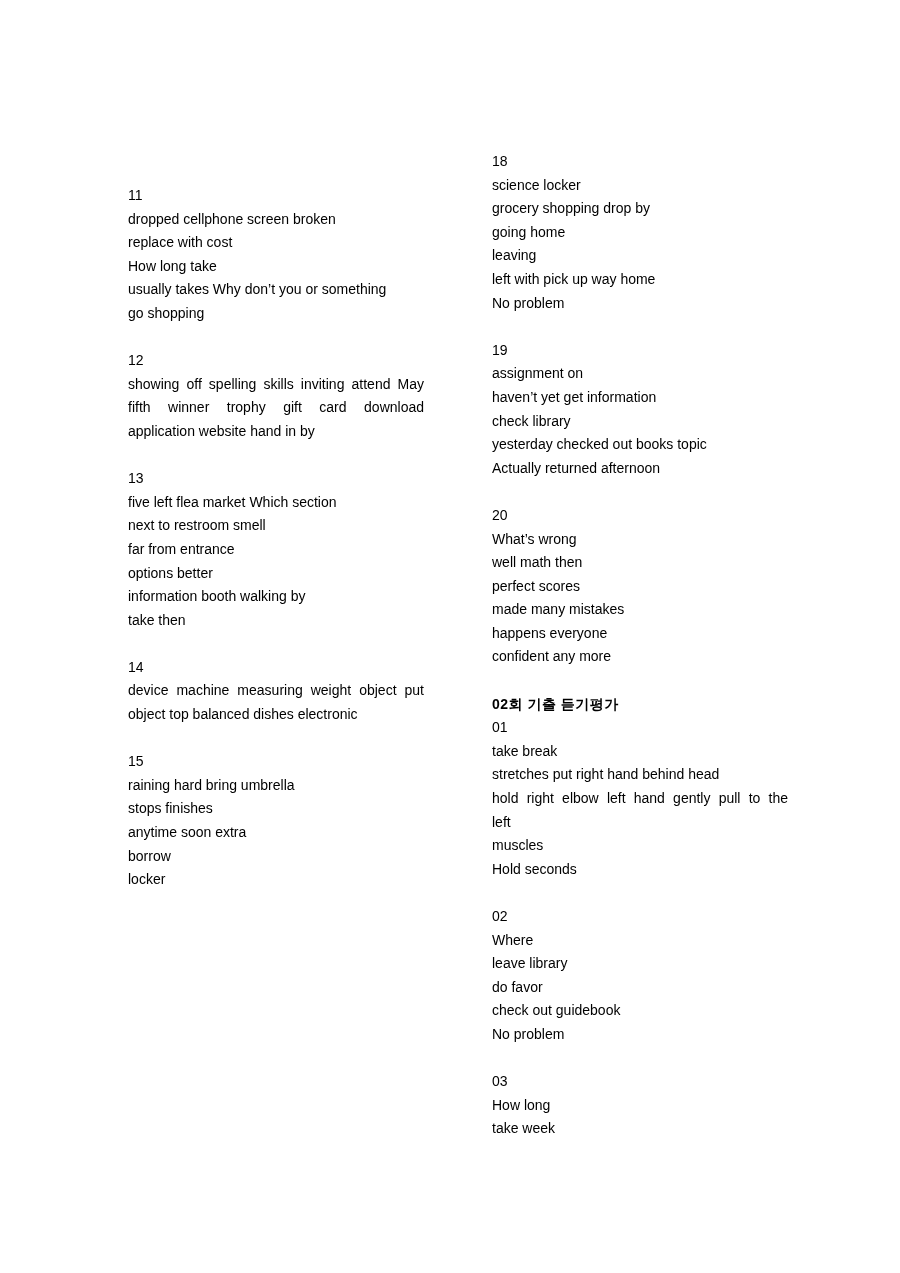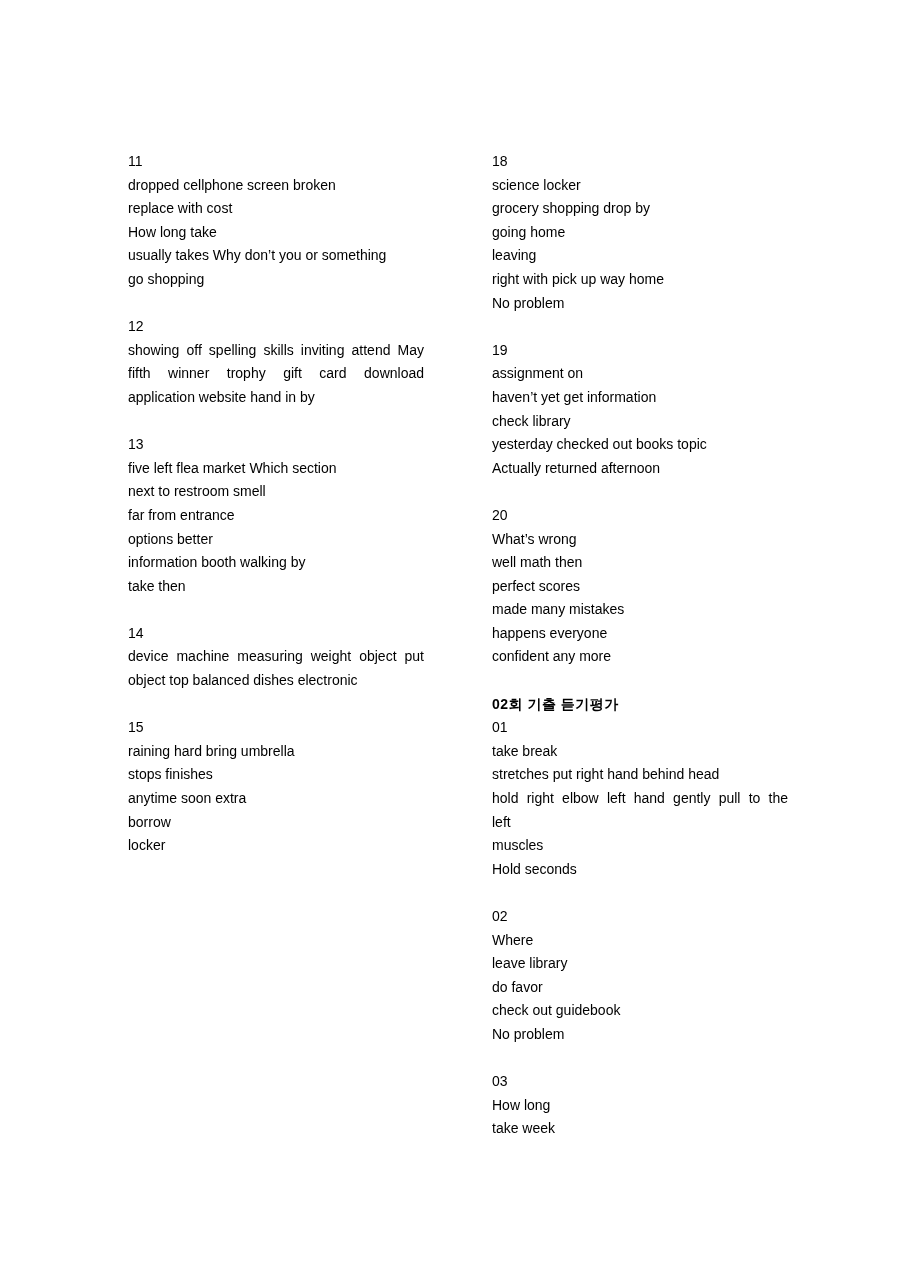--- a/index.html
+++ b/index.html
@@ -16,21 +16,21 @@
     font-family: "Liberation Sans", "DejaVu Sans", sans-serif;
     font-size: 14px;
     line-height: 23.6px;
     color: #000000;
   }
   .column {
     position: absolute;
     top: 150px;
     width: 296px;
   }
-  .column-left  { left: 128px; }
+  .column-left  { left: 128px; margin-top: 34px; }
   .column-right { left: 492px; }
   .item {
     margin: 0 0 23.6px 0;
   }
   .line {
     white-space: nowrap;
   }
   .line.justify {
     white-space: normal;
     text-align: justify;
@@ -84,21 +84,21 @@
         <div class="line">locker</div>
       </div>
     </div>
   <div class="column column-right">
       <div class="item">
         <div class="line num">18</div>
         <div class="line">science locker</div>
         <div class="line">grocery shopping drop by</div>
         <div class="line">going home</div>
         <div class="line">leaving</div>
-        <div class="line">right with pick up way home</div>
+        <div class="line">left with pick up way home</div>
         <div class="line">No problem</div>
       </div>
       <div class="item">
         <div class="line num">19</div>
         <div class="line">assignment on</div>
         <div class="line">haven’t yet get information</div>
         <div class="line">check library</div>
         <div class="line">yesterday checked out books topic</div>
         <div class="line">Actually returned afternoon</div>
       </div>

